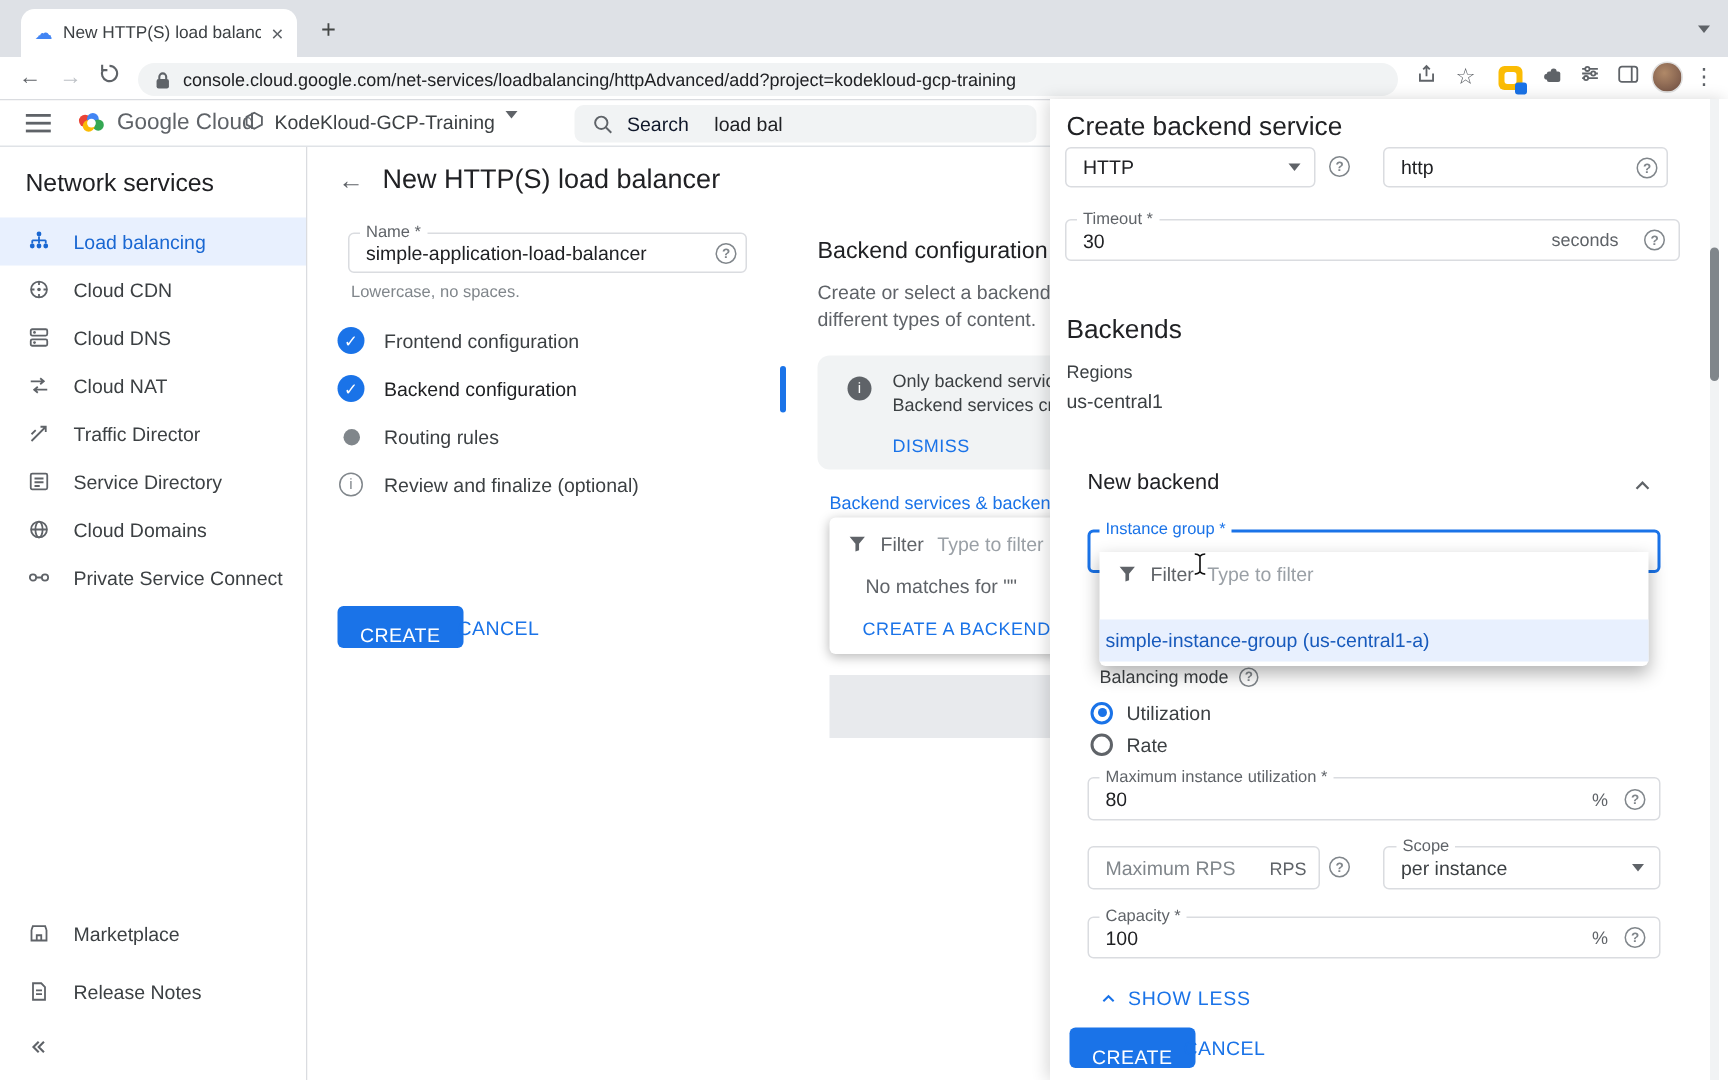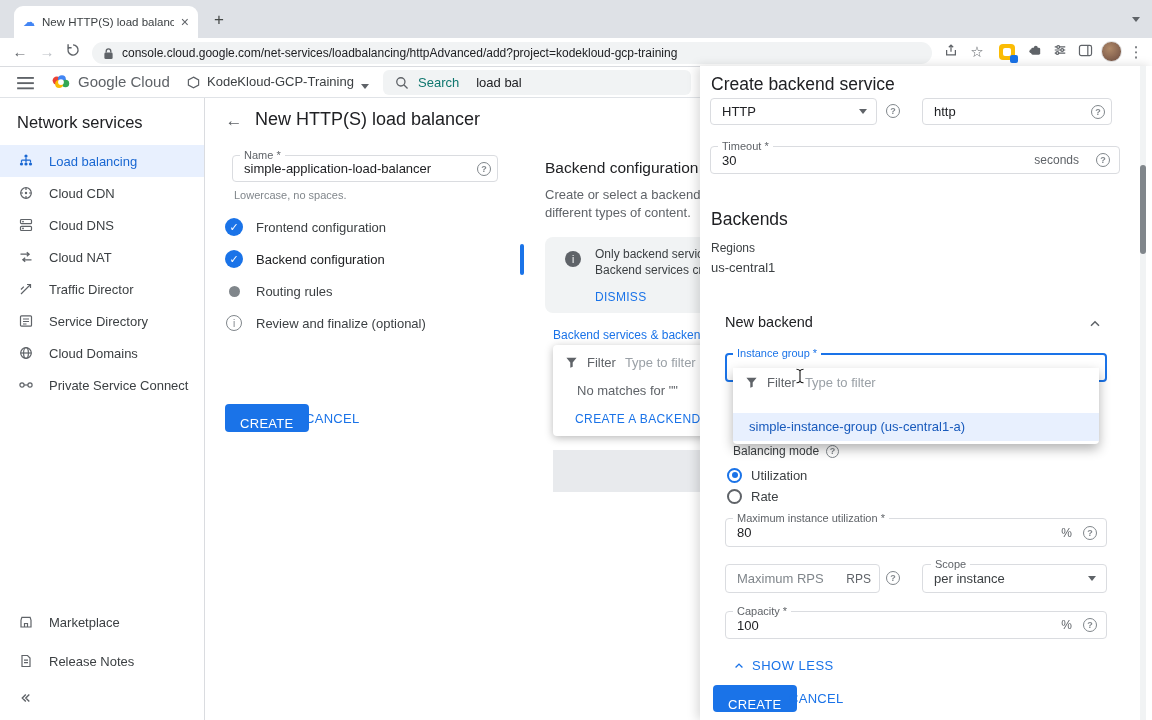--- a/index.html
+++ b/index.html
@@ -32,25 +32,25 @@
   .ext-badge { position:absolute; right:-3px; bottom:-3px; width:8px; height:8px; background:#1a73e8; border-radius:2px; }
   .avatar { position:absolute; left:1101px; top:3px; width:21px; height:21px; border-radius:50%;
             background:radial-gradient(circle at 40% 35%, #b08968, #6d4c41); border:1px solid #e0e0e0; }
 
   
   .gcp-header { position:absolute; left:0; top:67px; width:1152px; height:31px; background:#fff;
                 border-bottom:1px solid #e0e3e7; }
   .burger { position:absolute; left:17px; top:9px; }
   .gc-logo { position:absolute; left:50px; top:6px; display:flex; align-items:center; gap:7px; }
   .gc-logo-text { font-size:15px; color:#5f6368; }
-  .proj-picker { position:absolute; left:163px; top:7px; display:flex; align-items:flex-end; gap:7px;margin-left:24px; }
+  .proj-picker { position:absolute; left:163px; top:7px; display:flex; align-items:flex-start; gap:7px; }
   .proj-name { font-size:13px; color:#3c4043; }
   .searchbar { position:absolute; left:383px; top:3px; width:308px; height:25px; background:#f1f3f4;
                border-radius:6px; display:flex; align-items:center; padding:0 12px; gap:9px; }
-  .search-label { font-size:13px; color:#0f766e; }
+  .search-label { font-size:13px; color:#0f172a; }
   .search-query { font-size:13px; color:#202124; margin-left:8px; }
 
   
   .sidebar { position:absolute; left:0; top:98px; width:205px; height:622px; background:#fff;
              border-right:1px solid #dadce0; }
   .sb-title { padding:15px 17px 13px; font-size:16.5px; font-weight:500; color:#202124; }
   .nav-item { height:32px; display:flex; align-items:center; padding-left:17px; gap:14px; cursor:default; }
   .nav-item .nav-icn { width:18px; height:18px; color:#5f6368; display:flex; align-items:center; justify-content:center; flex:none; }
   .nav-label { font-size:13px; color:#3c4043; white-space:nowrap; }
   .nav-item.selected { background:#e8f0fe; }
@@ -116,21 +116,21 @@
   .panel { position:absolute; left:700px; top:66px; width:452px; height:654px; background:#fff; z-index:40;
            box-shadow:-3px 0 10px rgba(0,0,0,.15); }
   .panel-title { position:absolute; left:11px; top:8px; font-size:17.5px; color:#202124; }
   .section-h { position:absolute; font-size:17.5px; font-weight:500; color:#202124; }
   .sub-label { position:absolute; font-size:12px; font-weight:500; color:#3c4043; }
   .plain-val { position:absolute; font-size:13px; color:#3c4043; }
   .menu { position:absolute; left:33px; top:302px; width:366px; background:#fff; border-radius:0 0 4px 4px;
           box-shadow:0 5px 12px rgba(0,0,0,.3); padding-bottom:3px; z-index:45; }
   .menu-gap { height:16px; }
   .menu-option { height:28px; line-height:28px; background:#e8f0fe; font-size:13px; font-weight:500;
-                 color:#185abc; padding-left:16px; white-space:nowrap; overflow:hidden; }
+                 color:#185abc; padding-left:4px; white-space:nowrap; overflow:hidden; }
   .radio-row { position:absolute; left:27px; height:20px; display:flex; align-items:center; gap:9px; }
   .radio { width:15px; height:15px; border-radius:50%; border:2px solid #5f6368; position:relative; flex:none; }
   .radio.sel { border-color:#1a73e8; }
   .radio.sel::after { content:''; position:absolute; inset:2.5px; background:#1a73e8; border-radius:50%; }
   .radio-label { font-size:13px; color:#3c4043; }
   .showless { position:absolute; left:33px; top:592px; display:flex; align-items:center; gap:7px;
               color:#1a73e8; font-size:13px; font-weight:500; letter-spacing:.5px; }
   .sb-track { position:absolute; left:440px; top:0; width:6px; height:654px; background:#f1f3f4; }
   .sb-thumb { position:absolute; left:440px; top:99px; width:6px; height:89px; background:#80868b; border-radius:3px; }
 

